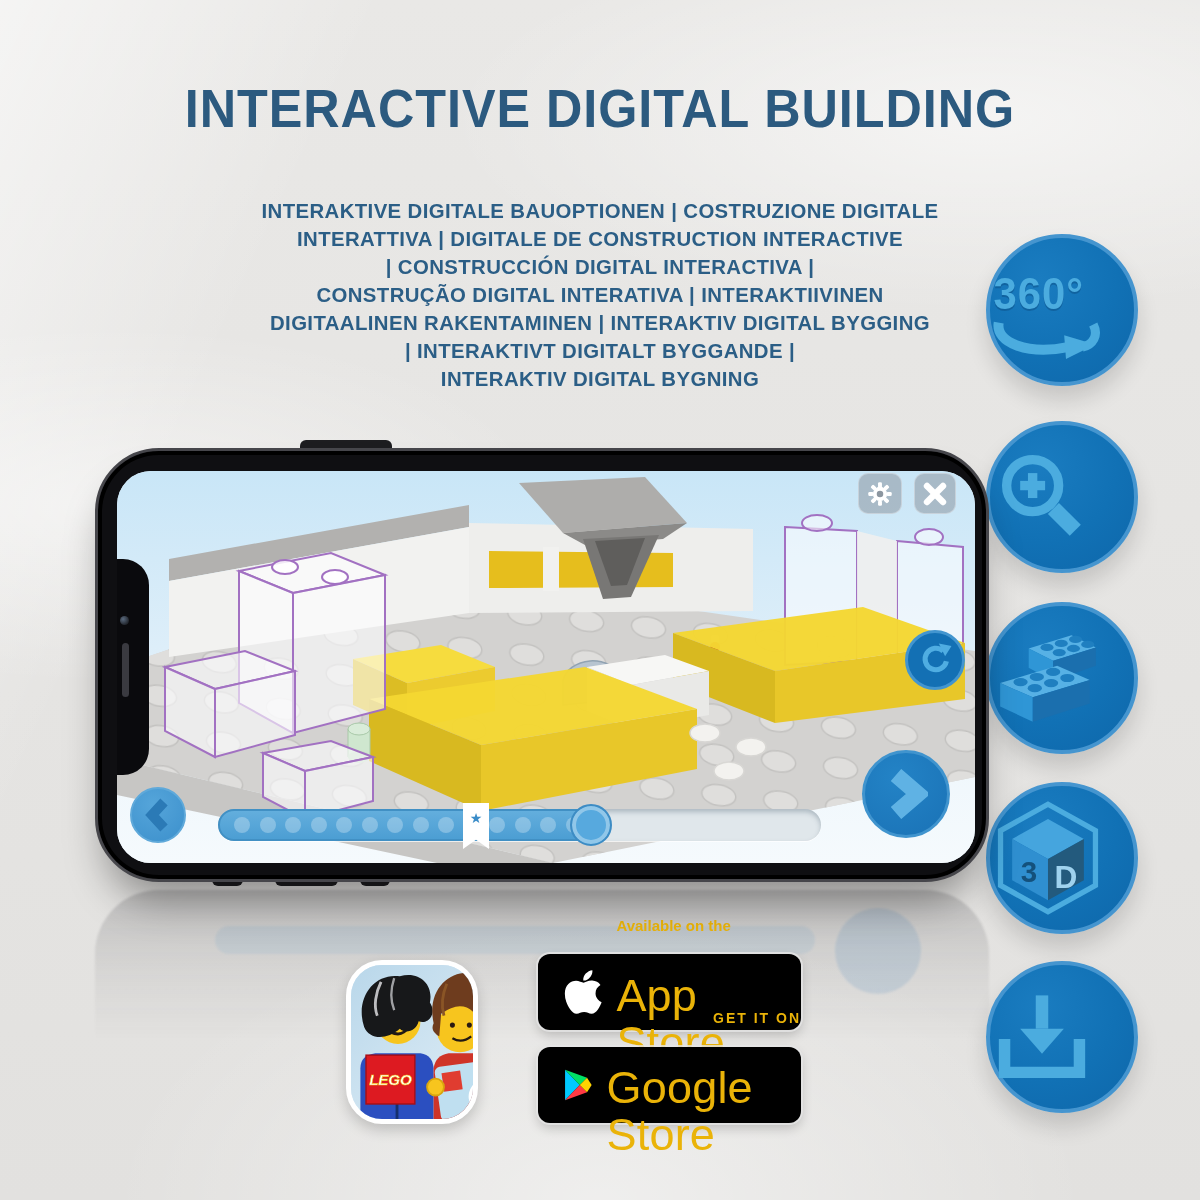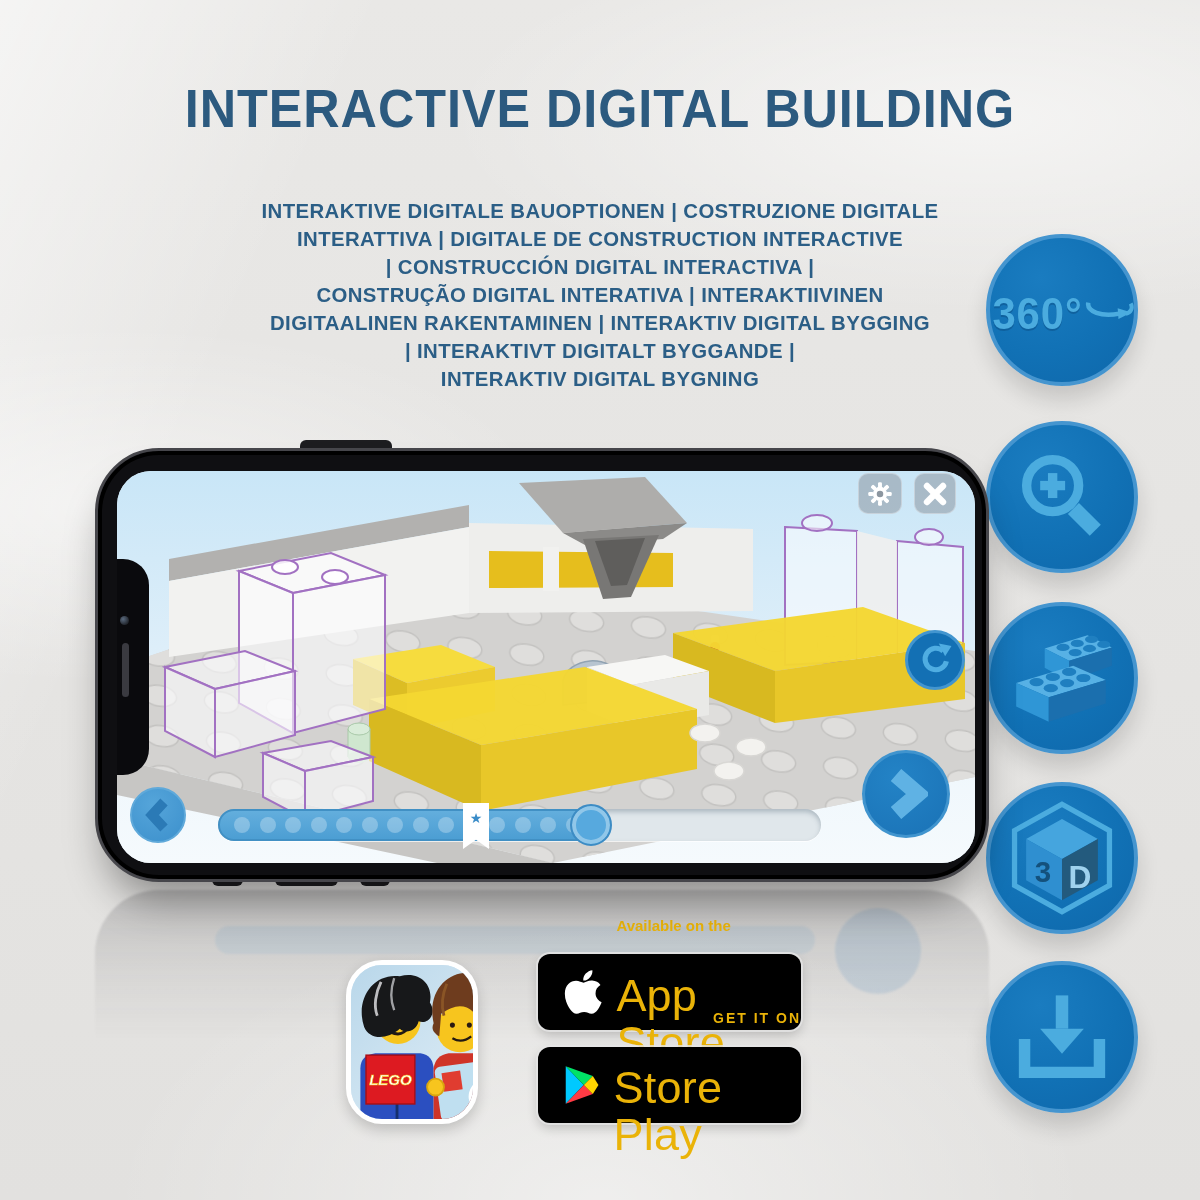--- a/index.html
+++ b/index.html
@@ -15,21 +15,21 @@
   .title{position:absolute;top:78px;left:0;width:100%;text-align:center;
     font-size:53px;font-weight:bold;letter-spacing:1px;color:#2c5a7f;
     transform:scaleX(.95);white-space:nowrap;}
   .subtitle{position:absolute;top:197px;left:0;width:100%;text-align:center;
     font-size:21px;font-weight:bold;letter-spacing:.4px;line-height:28px;color:#2b5e86;
     transform:scaleX(.97);}
   
   .fcircle{position:absolute;left:986px;width:152px;height:152px;border-radius:50%;
     background:radial-gradient(circle at 35% 28%, #1a7cc0 0%, #1171b5 55%, #0e67aa 100%);
     border:4px solid #4595cf;box-sizing:border-box;z-index:1;
-    box-shadow:0 14px 22px rgba(0,0,0,.14);display:flex;align-items:center;justify-content:center;flex-direction:row;}
+    box-shadow:0 14px 22px rgba(0,0,0,.14);display:flex;justify-content:center;flex-direction:column;}
   .f360-label{font-size:44px;font-weight:bold;color:#4bacdf;letter-spacing:1px;
     text-shadow:0 2px 0 rgba(0,40,80,.25);margin-top:8px;transform:scaleX(.95);}
   
   .phone{position:absolute;left:95px;top:448px;width:894px;height:434px;z-index:2;}
   .hw{position:absolute;background:#1d1d20;border-radius:6px;}
   .phone-body{position:absolute;inset:0;border-radius:64px;background:#0f0f12;
     border:3px solid #46464b;box-sizing:border-box;
     box-shadow:0 28px 42px -12px rgba(0,0,0,.4), inset 0 0 0 4px #000;}
   .screen{position:absolute;left:19px;top:20px;width:858px;height:392px;border-radius:34px;
     overflow:hidden;background:#dfeef8;}
@@ -389,17 +389,17 @@
 
   <div class="store-badge" style="top:1047px">
     <svg width="42" height="48" viewBox="0 0 100 100" style="margin-left:24px">
       <polygon points="10,0 10,100 58,50" fill="#00c9ff"></polygon>
       <polygon points="10,0 58,50 82,26" fill="#00e266"></polygon>
       <polygon points="10,100 58,50 82,74" fill="#ff3a44"></polygon>
       <polygon points="58,50 82,26 97,50 82,74" fill="#ffd400"></polygon>
     </svg>
     <div class="badge-text">
       <span class="gp-tagline">GET IT ON</span>
-      <span class="badge-name">Store Play</span>
+      <span class="badge-name">Google Store</span>
     </div>
   </div>
 
 </div>
 
 </body></html>

